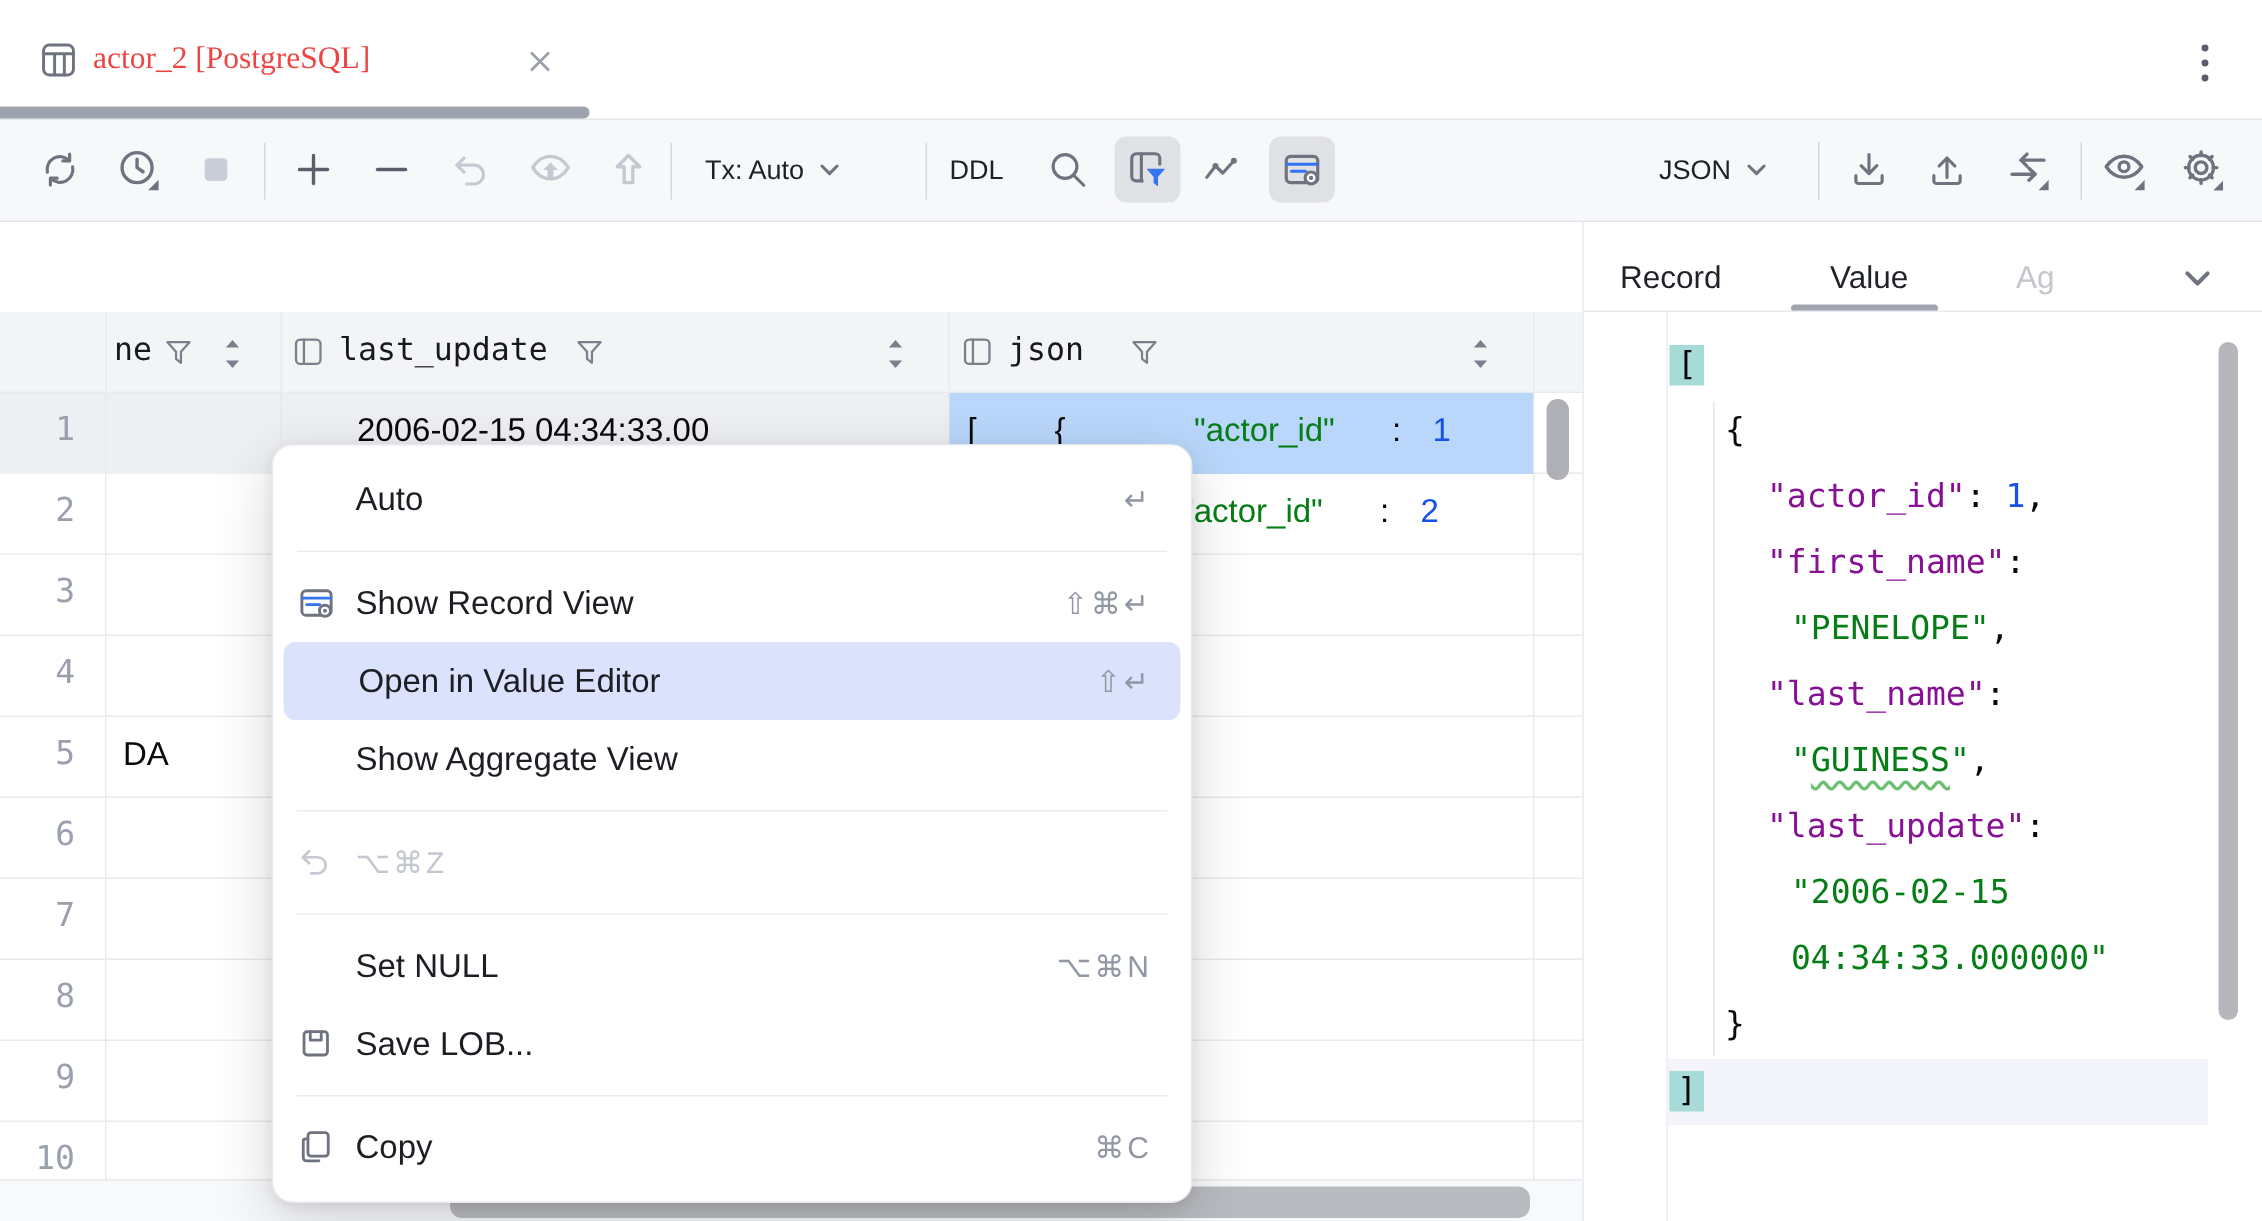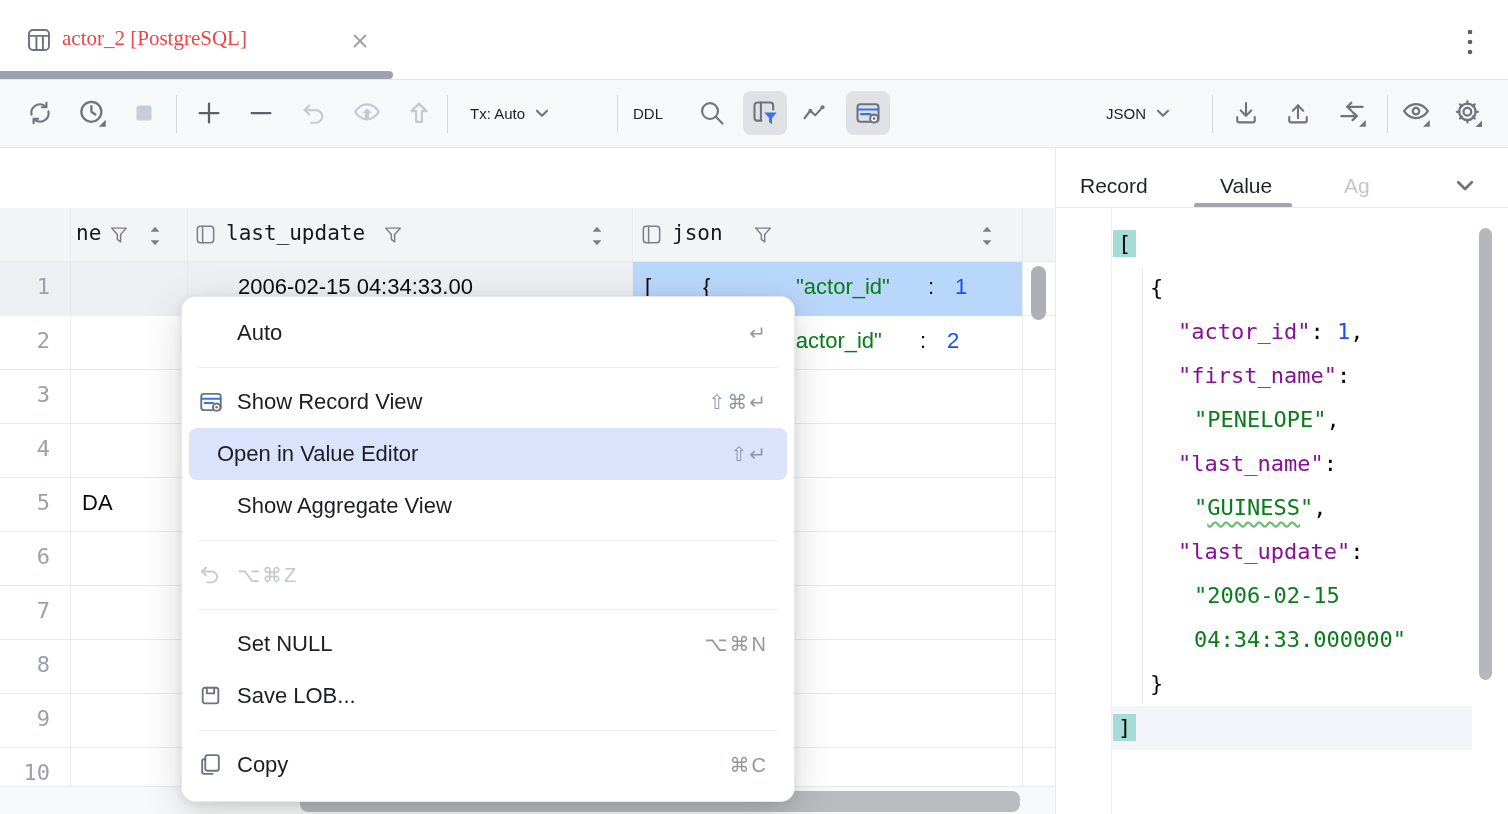--- a/index.html
+++ b/index.html
@@ -19,21 +19,21 @@
   .ico .hdr{stroke:#7b7f8b;stroke-width:1.6;}
   
   .tabbar{left:0;top:0;width:1508px;height:79px;background:#fff;border-bottom:1px solid #e3e5e9;}
   .tabind{left:0;top:71px;width:393px;height:8px;background:#9da3ae;border-radius:0 4px 4px 0;}
   .tabtitle{left:62px;top:26px;font-size:21px;color:#ef4444;font-family:Liberation Serif, serif;}
   
   .toolbar{left:0;top:80px;width:1508px;height:67px;background:#f7f8fa;border-bottom:1px solid #e3e5e9;}
   .tbtn{position:absolute;width:40px;height:40px;top:13px;display:flex;align-items:center;justify-content:center;border-radius:8px;}
   .tbox{position:absolute;width:44px;height:44px;top:11px;display:flex;align-items:center;justify-content:center;border-radius:8px;background:#dfe1e5;}
   .tsep{position:absolute;top:15px;width:1px;height:38px;background:#d5d7dd;}
-  .ttext{position:absolute;top:13px;height:40px;display:flex;align-items:center;gap:10px;font-size:15px;color:#1d2027;}
+  .ttext{position:absolute;top:13px;height:40px;display:flex;align-items:center;gap:10px;font-size:18px;color:#1d2027;}
   
   .frow{left:0;top:148px;width:1055px;height:59px;background:#fff;border-bottom:1px solid #e8eaee;}
   .wheretxt{left:56px;top:166px;font-size:22px;color:#6e7380;}
   .obkw{left:662px;top:165px;font-size:22px;color:#0033b3;}
   .obcol{left:800px;top:165px;font-size:22px;color:#871094;}
   
   .ghead{left:0;top:208px;width:1055px;height:54px;background:#f3f4f6;border-bottom:1px solid #e8eaee;box-sizing:border-box;}
   .hname{position:absolute;top:13px;font-size:21px;color:#16181d;font-family:"DejaVu Sans Mono",monospace;}
   .vline{position:absolute;width:1px;background:#e8eaee;}
   .gbody{left:0;top:262px;width:1055px;height:524px;overflow:hidden;}
@@ -55,21 +55,21 @@
   .cur{background:#f3f5fa;}
   .bm{background:#a7dbd7;padding:1px 5px;margin-left:-5px;}
   .wv{text-decoration:underline;text-decoration-style:wavy;text-decoration-color:#6fbf73;text-underline-offset:6px;text-align:center;}
   
   .menu{position:absolute;left:181px;top:296px;width:614px;background:#fff;border:1px solid #e7e9ed;
         border-radius:14px;box-shadow:0 12px 40px rgba(0,0,0,.16),0 2px 8px rgba(0,0,0,.08);
         padding:10px 0;box-sizing:border-box;z-index:50;}
   .mi{position:relative;height:52px;display:flex;align-items:center;padding:0 26px 0 55px;font-size:22px;color:#1c1e24;}
   .mi .ml{flex:1;}
   .mi .ms{color:#9197a3;font-size:20px;letter-spacing:2px;}
-  .mi.hl{background:#dbe2fb;border-radius:8px;margin:0 7px;padding:0 19px 0 28px;}
+  .mi.hl{background:#dbe2fb;border-radius:8px;margin:0 7px;padding:0 19px 0 50px;}
   .mi.dis .ml{color:#b7bbc4;}
   .mi.dis .ms{color:#c3c7d0;}
   .mic{position:absolute;left:16px;top:13px;}
   .msep{height:1px;background:#e9ebef;margin:8px 16px;}
 </style>
 </head>
 <body>
 
 <div id="app">
 

